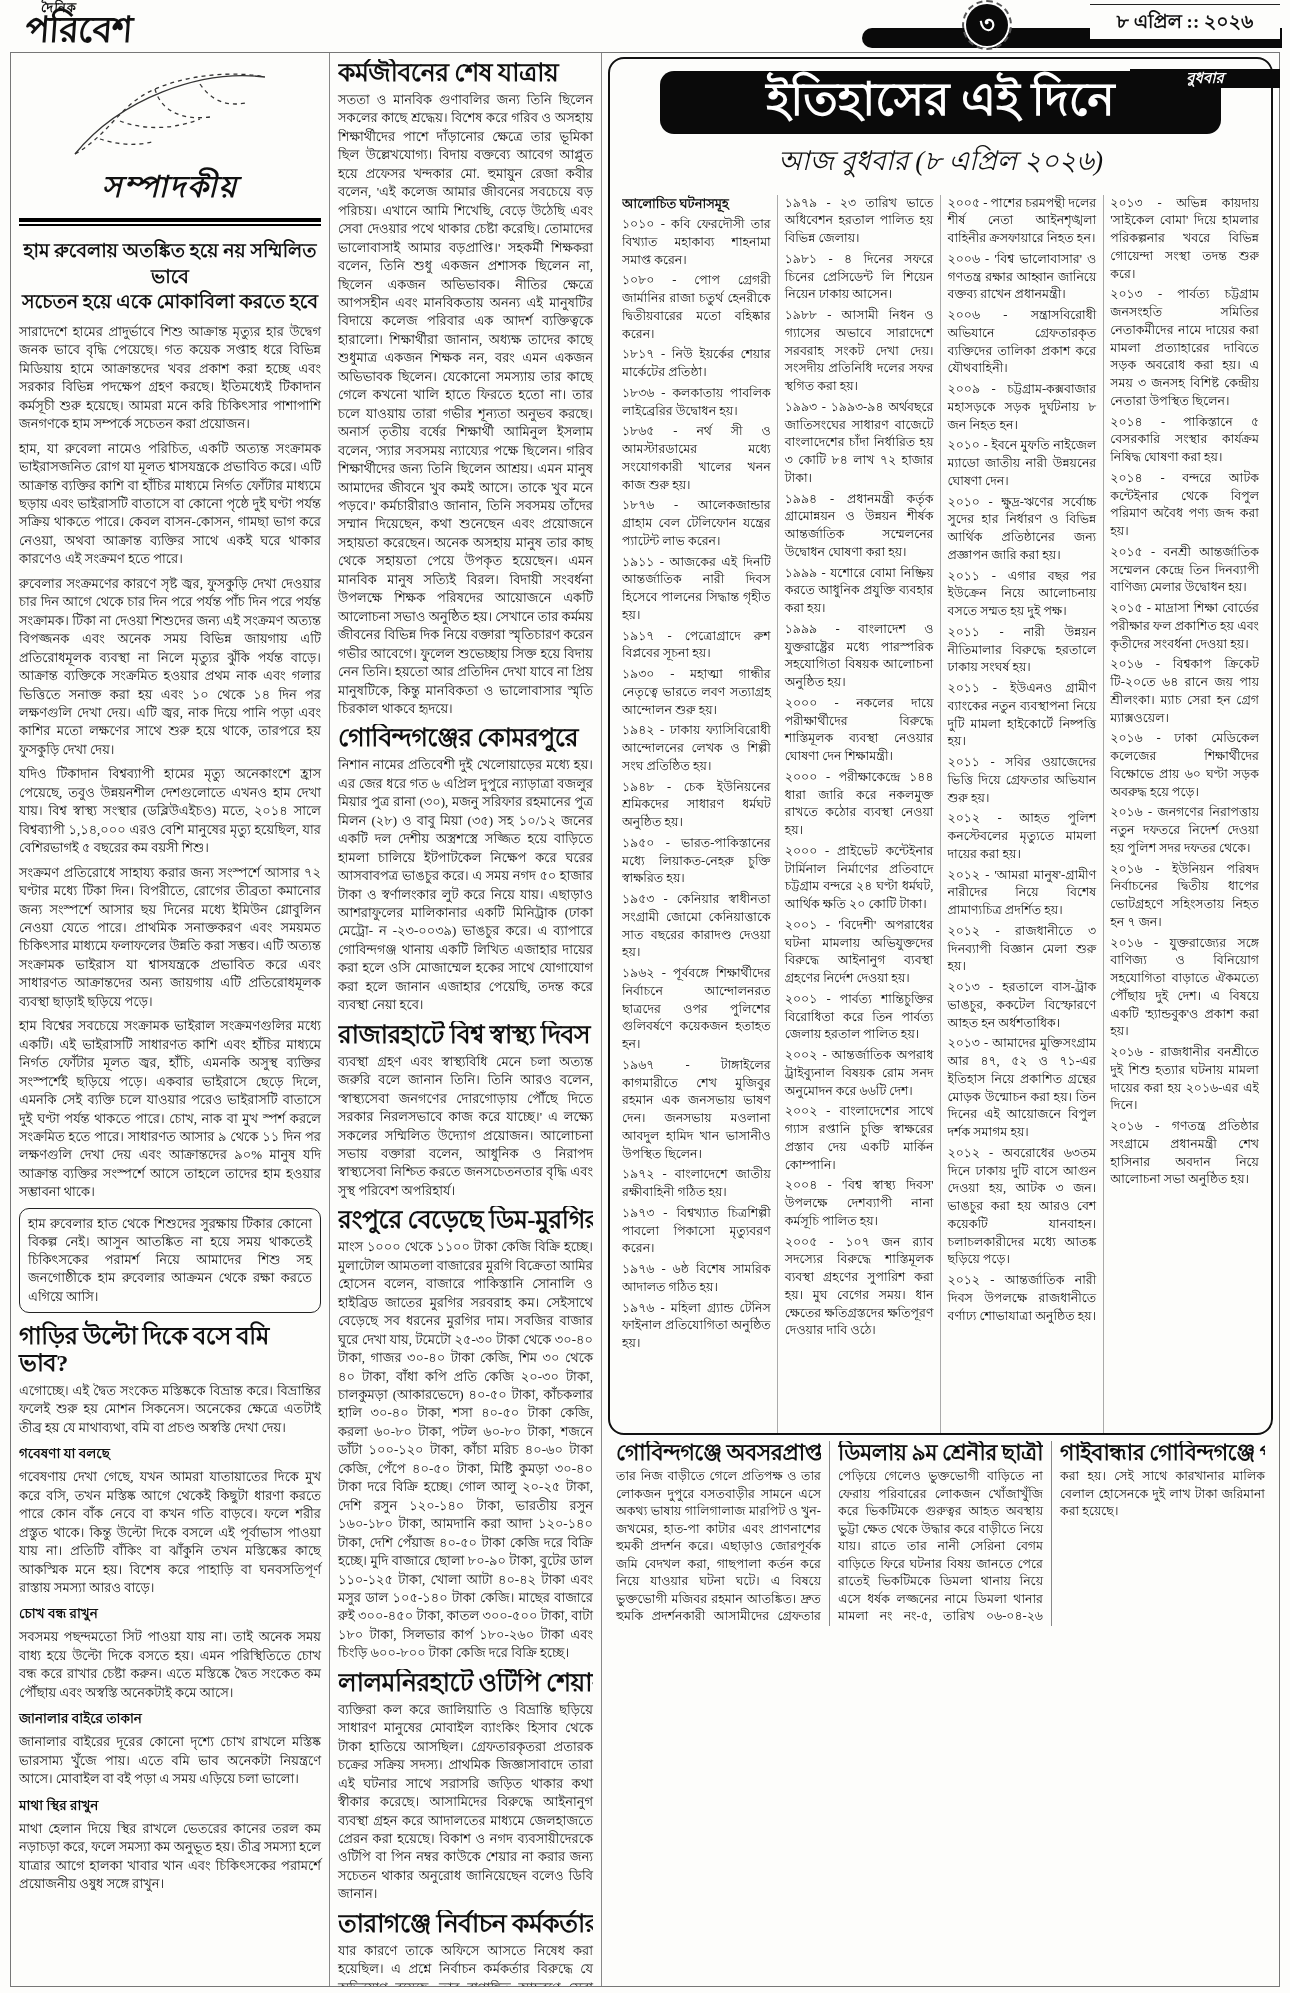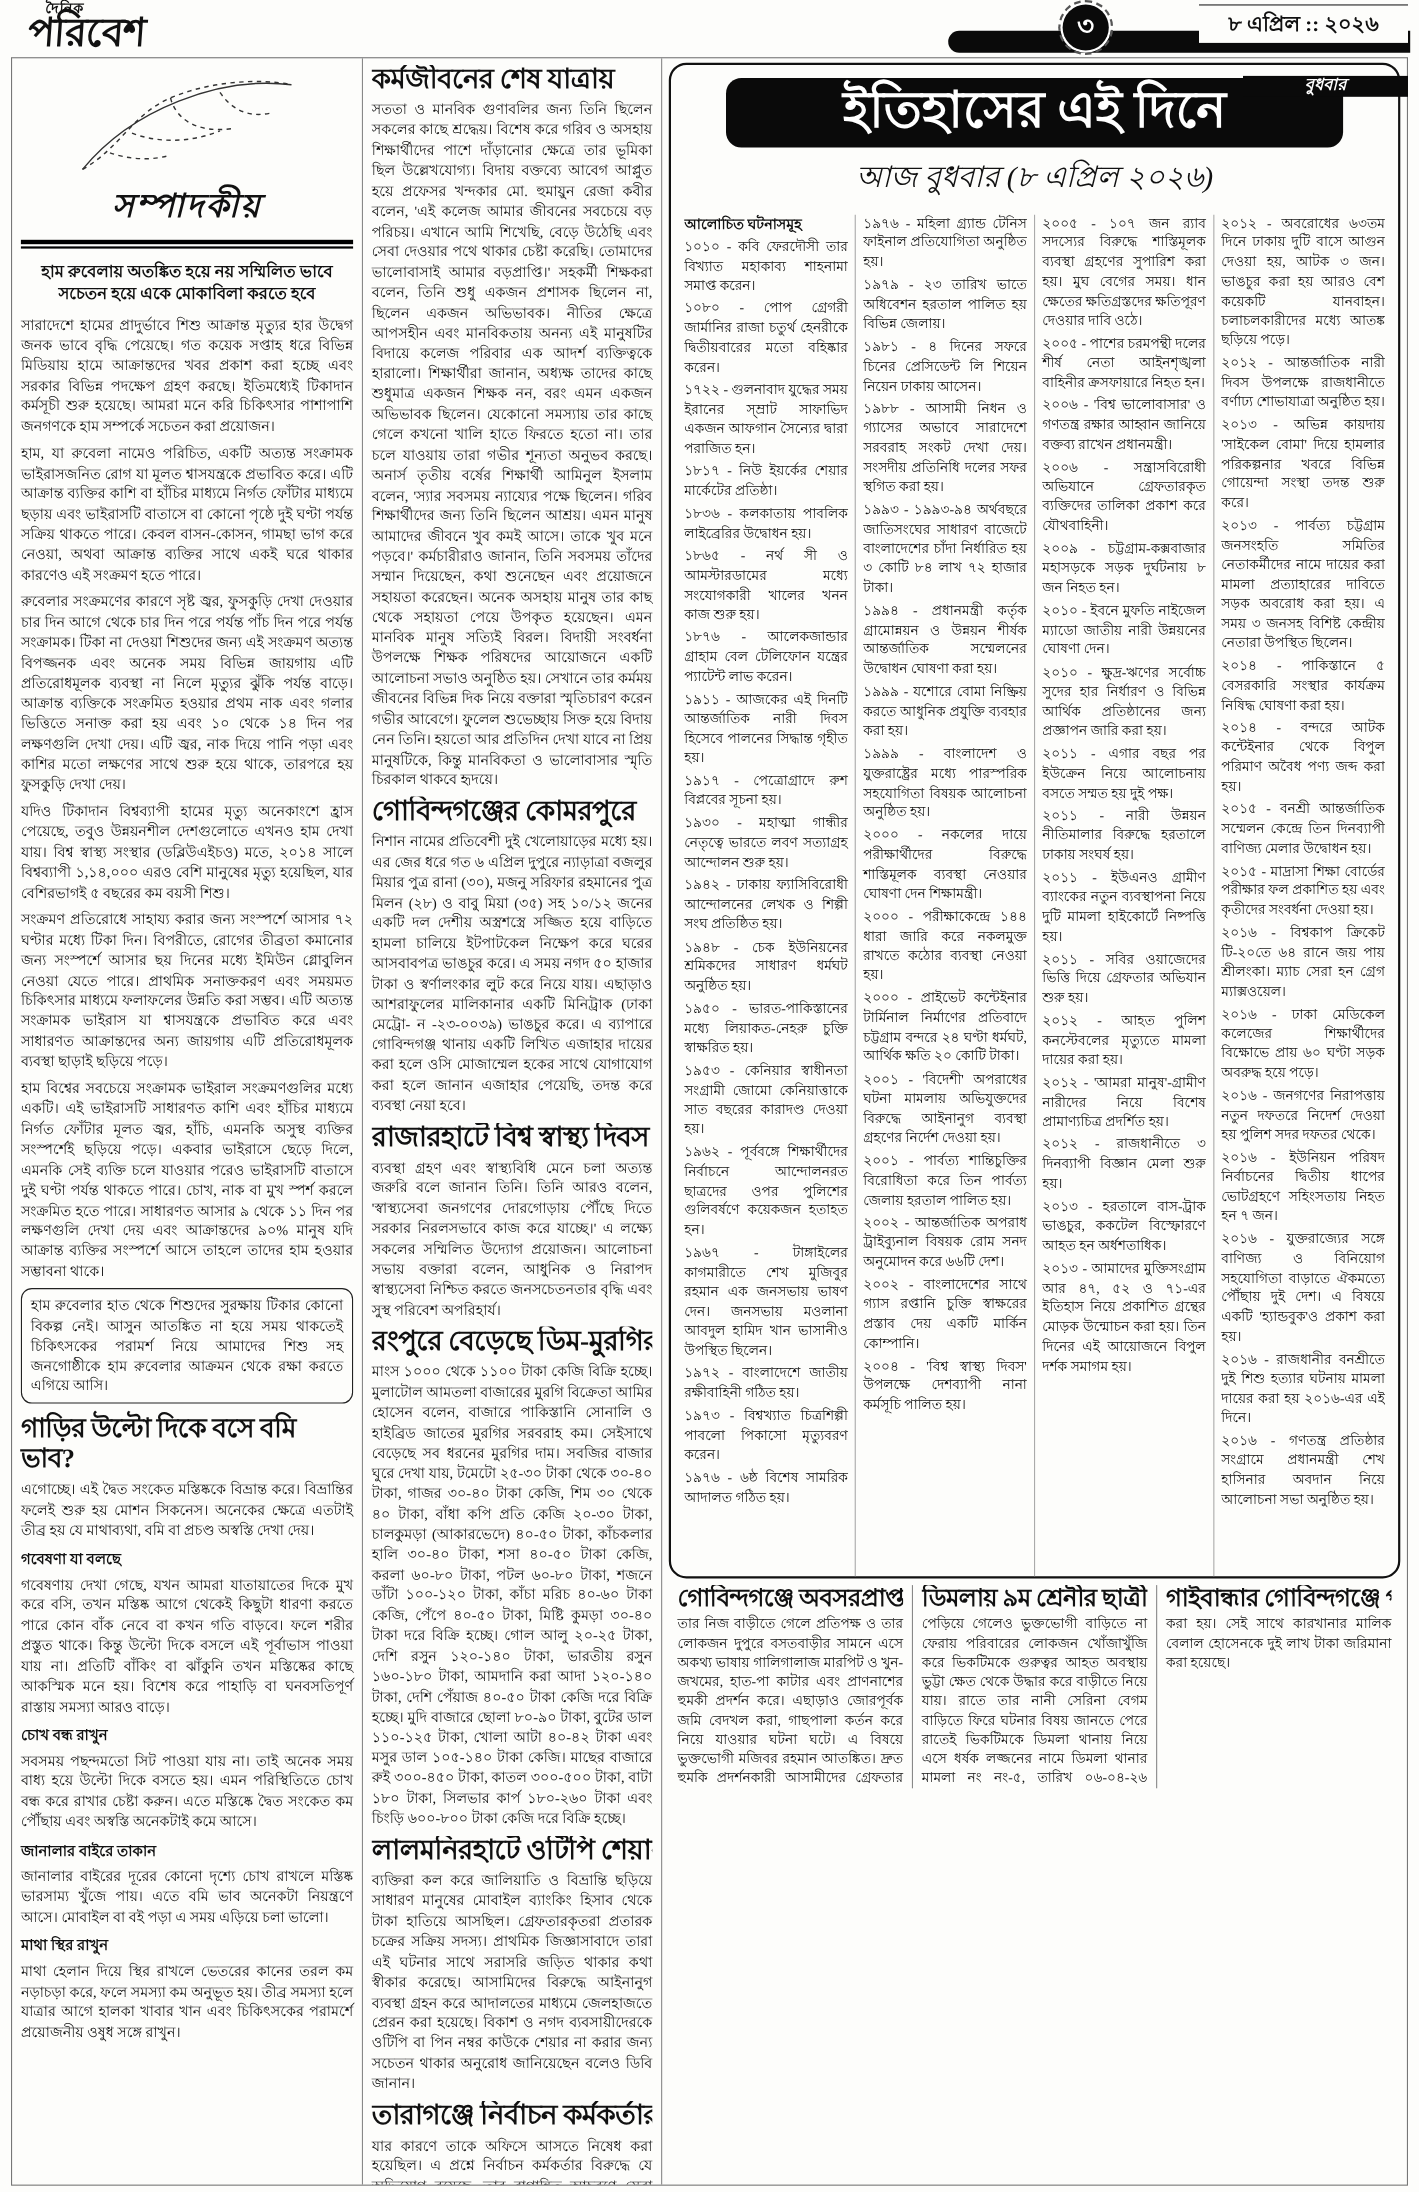--- a/index.html
+++ b/index.html
@@ -26,21 +26,21 @@
   .content { position:absolute; left:10px; right:10px; top:52px; bottom:6px; border:1px solid #777; display:flex; }
   .col { height:100%; overflow:hidden; padding:6px 8px; }
   .col + .col { border-left:1px solid #888; }
   .col1 { width:318px; }
   .col2 { width:272px; }
   .colR { flex:1; padding:4px 6px; }
   
   .leaf-art { display:block; margin:0 auto; }
   .editorial-label { text-align:center; font-size:30px; font-weight:bold; font-style:italic; letter-spacing:2px; margin-top:-6px; }
   .double-rule { border-top:4px solid #000; border-bottom:2px solid #000; height:8px; margin:4px 0 8px 0; }
-  .editorial-headline { text-align:center; font-weight:bold; font-size:15px; line-height:1.35; margin-bottom:8px;margin-top:12px; }
+  .editorial-headline { text-align:center; font-weight:bold; font-size:19px; line-height:1.35; margin-bottom:8px;margin-top:12px; }
   .body-text { font-size:13px; line-height:1.42; text-align:justify; text-indent:0; margin-bottom:6px; }
   .note-box { border:1.5px solid #222; border-radius:10px; padding:6px 8px; font-size:13px; line-height:1.4; text-align:justify; margin:4px 0 10px 0; }
   .art-headline { font-weight:bold; font-size:24px; line-height:1.15; margin:6px 0 4px 0; letter-spacing:-0.5px; }
   .subhead { font-weight:bold; font-size:13.5px; margin:4px 0 2px 0; }
   
   .c2-headline { font-weight:bold; font-size:25px; line-height:1.12; margin:10px 0 4px 0; letter-spacing:-0.5px; white-space:nowrap; overflow:hidden; }
   .c2-headline:first-child { margin-top:0; }
   
   .history-box { border:2px solid #111; border-radius:16px; height:1378px; padding:10px 12px 8px 12px; overflow:hidden; }
   .history-title { display:block; width:88%; margin:2px auto 6px auto; background:#0a0a0a; color:#fff; border-radius:14px; text-align:center; font-size:46px; font-weight:bold; padding:4px 0 8px 0; line-height:1.1; }
@@ -169,21 +169,20 @@
         <div class="history-title">ইতিহাসের এই দিনে</div>
         <div class="history-subtitle">আজ বুধবার (৮ এপ্রিল ২০২৬)</div>
         <div class="events">
 
             <div class="event events-lead">আলোচিত ঘটনাসমূহ</div>
 
             <div class="event">১০১০ - কবি ফেরদৌসী তার বিখ্যাত মহাকাব্য শাহনামা সমাপ্ত করেন।</div>
 
             <div class="event">১০৮০ - পোপ গ্রেগরী জার্মানির রাজা চতুর্থ হেনরীকে দ্বিতীয়বারের মতো বহিষ্কার করেন।</div>
 
-            <div class="event">১৭২২ - গুলনাবাদ যুদ্ধের সময় ইরানের স্ম্রাট সাফাভিদ একজন আফগান সৈন্যের দ্বারা পরাজিত হন।</div>
 
             <div class="event">১৮১৭ - নিউ ইয়র্কের শেয়ার মার্কেটের প্রতিষ্ঠা।</div>
 
             <div class="event">১৮৩৬ - কলকাতায় পাবলিক লাইব্রেরির উদ্বোধন হয়।</div>
 
             <div class="event">১৮৬৫ - নর্থ সী ও আমস্টারডামের মধ্যে সংযোগকারী খালের খনন কাজ শুরু হয়।</div>
 
             <div class="event">১৮৭৬ - আলেকজান্ডার গ্রাহাম বেল টেলিফোন যন্ত্রের প্যাটেন্ট লাভ করেন।</div>
 
             <div class="event">১৯১১ - আজকের এই দিনটি আন্তর্জাতিক নারী দিবস হিসেবে পালনের সিদ্ধান্ত গৃহীত হয়।</div>

